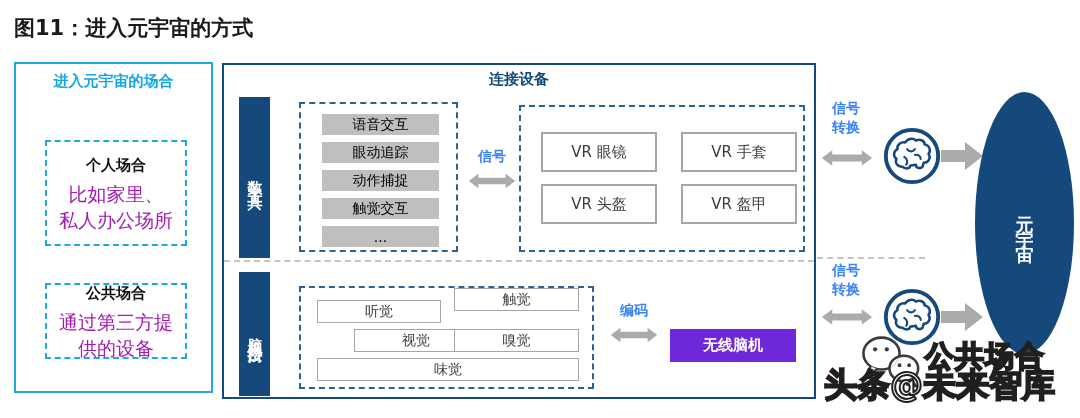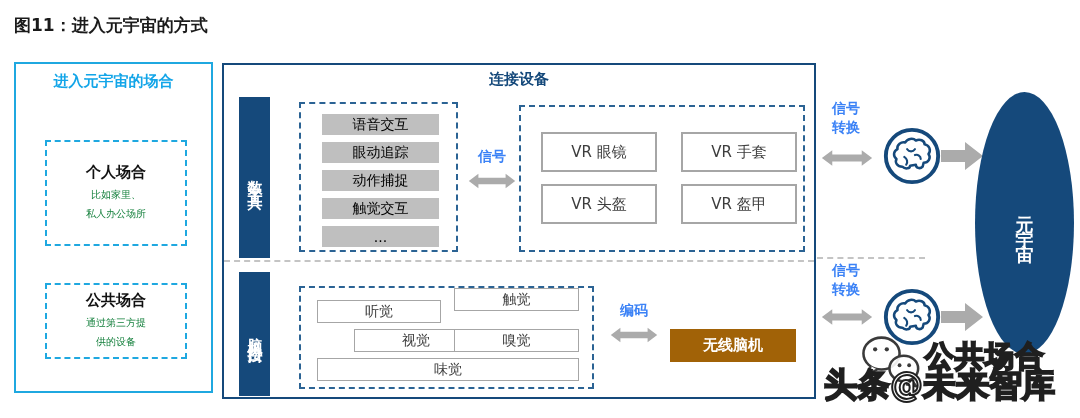--- a/index.html
+++ b/index.html
@@ -1,28 +1,28 @@
 <!DOCTYPE html>
 <html><head>
 <meta charset="utf-8">
 <style>
   * { margin:0; padding:0; box-sizing:border-box; }
   body { background:#ffffff; font-family:"DejaVu Sans","Liberation Sans",sans-serif; }
   .stage { position:relative; width:1080px; height:418px; background:#fff; overflow:hidden; }
 
-  .fig-title { position:absolute; left:14px; top:14px; font-size:17px; font-weight:bold; color:#1a1a1a; }
+  .fig-title { position:absolute; left:14px; top:14px; font-size:21px; font-weight:bold; color:#1a1a1a; }
 
   
   .left-panel { position:absolute; left:14px; top:62px; width:199px; height:331px;
                 border:2px solid #1FA8E0; background:#fff; }
   .left-panel .hdr { margin-top:8px; text-align:center; color:#12A5E8; font-weight:bold; font-size:15px; }
   .dash-cyan { position:absolute; border:2px dashed #1FA8E0; display:flex; flex-direction:column;
                align-items:center; justify-content:center; text-align:left; }
   .dash-cyan .t { font-weight:bold; font-size:15px; color:#111; margin-bottom:3px; }
-  .dash-cyan .l { font-size:10px; color:#15803d; line-height:19px; }
+  .dash-cyan .l { font-size:19px; color:#a21caf; line-height:19px;margin-top:7px; }
   .scene-personal { left:29px; top:76px; width:142px; height:106px; }
   .scene-public   { left:29px; top:219px; width:142px; height:76px; }
 
   
   .main-panel { position:absolute; left:222px; top:63px; width:594px; height:336px;
                 border:2px solid #15497B; background:#fff; }
   .main-panel .hdr { position:absolute; top:5px; left:0; right:0; text-align:center;
                      color:#15497B; font-weight:bold; font-size:15px; }
   .vbar { position:absolute; background:#15497B; color:#fff; font-weight:bold; font-size:15px;
           display:flex; align-items:center; justify-content:center;
@@ -40,21 +40,21 @@
   .white-box { position:absolute; background:#fff; border:2px solid #A6A6A6;
                display:flex; align-items:center; justify-content:center; font-size:15px; color:#3d3d3d; }
   .sense-box { border-width:1.5px; font-size:14px; }
 
   .divider { position:absolute; left:0; top:195px; width:100%; border-top:2px dashed #C4C4C4; }
   .divider-ext { position:absolute; left:817px; top:257px; width:108px; border-top:2px dashed #C4C4C4; }
 
   .g-label { position:absolute; color:#3b82f6; font-weight:bold; font-size:14px; text-align:center; line-height:19px; }
   .arrow-wrap { position:absolute; }
 
-  .dev-box { position:absolute; left:446px; top:264px; width:126px; height:33px; background:#a16207;
+  .dev-box { position:absolute; left:446px; top:264px; width:126px; height:33px; background:#6d28d9;
              color:#fff; font-weight:bold; font-size:15px; display:flex; align-items:center; justify-content:center; }
 
   
   .brain { position:absolute; width:62px; height:62px; }
   .metaverse { position:absolute; left:975px; top:92px; width:99px; height:262px; background:#15497B;
                border-radius:50%; display:flex; align-items:center; justify-content:center; }
   .metaverse span { writing-mode:vertical-rl; text-orientation:upright; color:#fff; font-weight:bold;
                     font-size:18px; letter-spacing:14px; }
 
   

